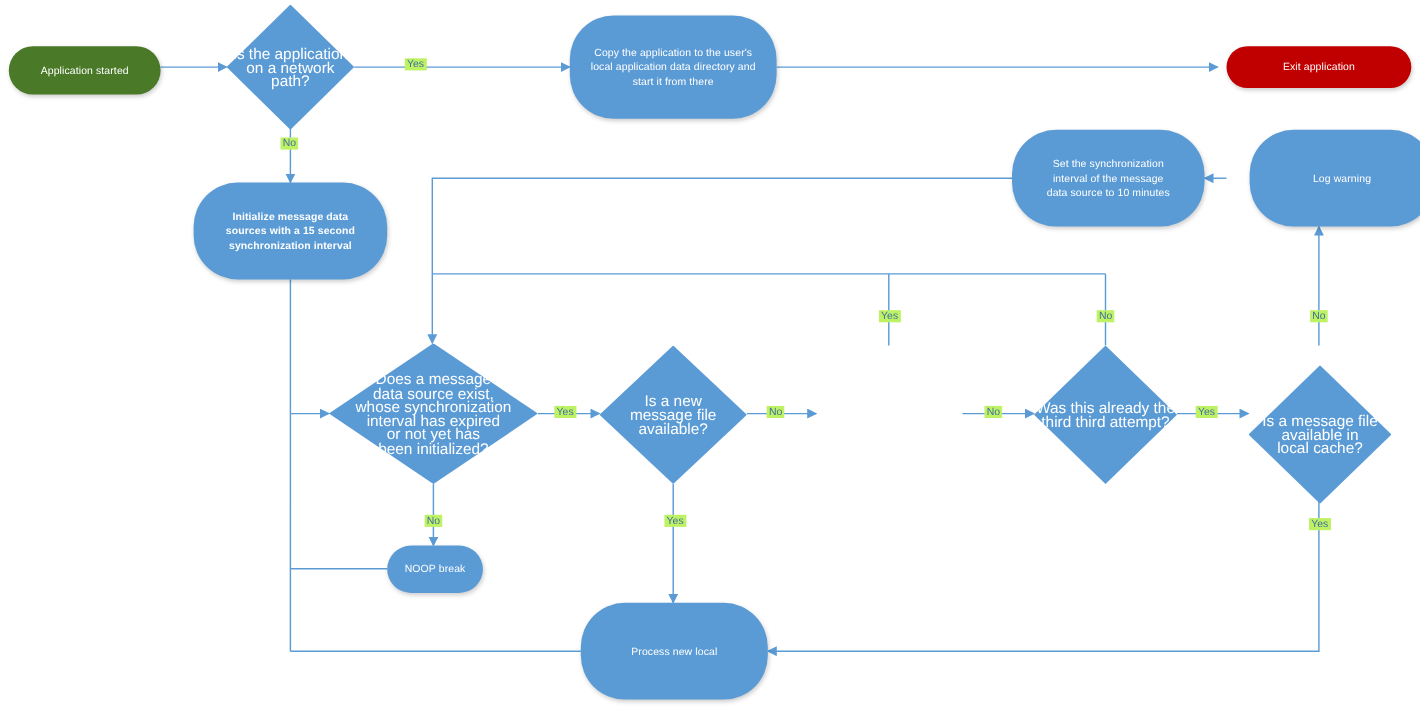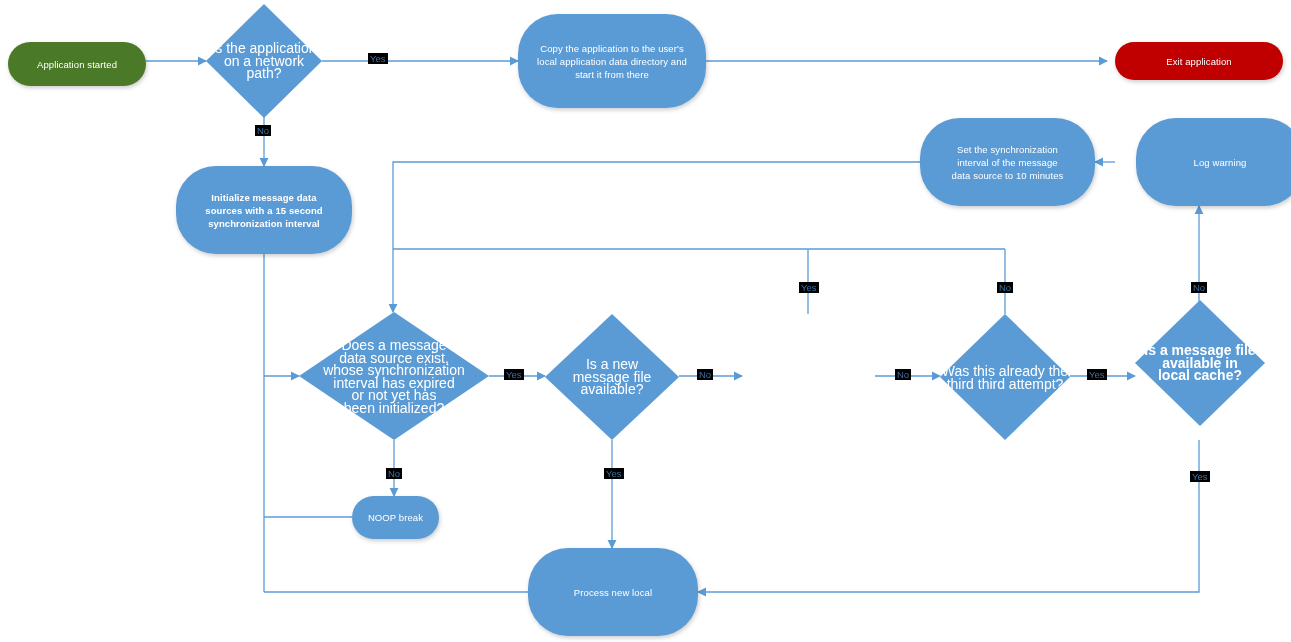--- a/index.html
+++ b/index.html
@@ -69,21 +69,21 @@
     font-size: 14px;
     line-height: 12.5px;
     white-space: pre-line;
     pointer-events: none;
   }
   .edge-label {
     position: absolute;
     color: #3f6f9f;
     font-size: 9.5px;
     line-height: 11px;
-    background: #000000;
+    background: #bef264;
     padding: 0 2px;
     white-space: nowrap;
   }
   .node-label { pointer-events: none; }
 </style>
 </head>
 <body>
 
 <div id="canvas">
 
@@ -197,21 +197,21 @@
 available?</div>
   </div>
 
 
   <div class="diamond-wrap" style="left:940px; top:314px; width:130px; height:126px;">
     <div class="diamond-shape"></div>
     <div class="diamond-text">Was this already the
 third third attempt?</div>
   </div>
 
-  <div class="diamond-wrap" style="left:1135px; top:300px; width:130px; height:126px;font-weight:bold;">
+  <div class="diamond-wrap" style="left:1135px; top:332px; width:130px; height:126px;">
     <div class="diamond-shape"></div>
     <div class="diamond-text">Is a message file
 available in
 local cache?</div>
   </div>
 
   <div class="node rounded process" style="left:352px; top:496px; width:87px; height:43px; border-radius:22px;">
     <span class="node-label">NOOP break</span>
   </div>
 

